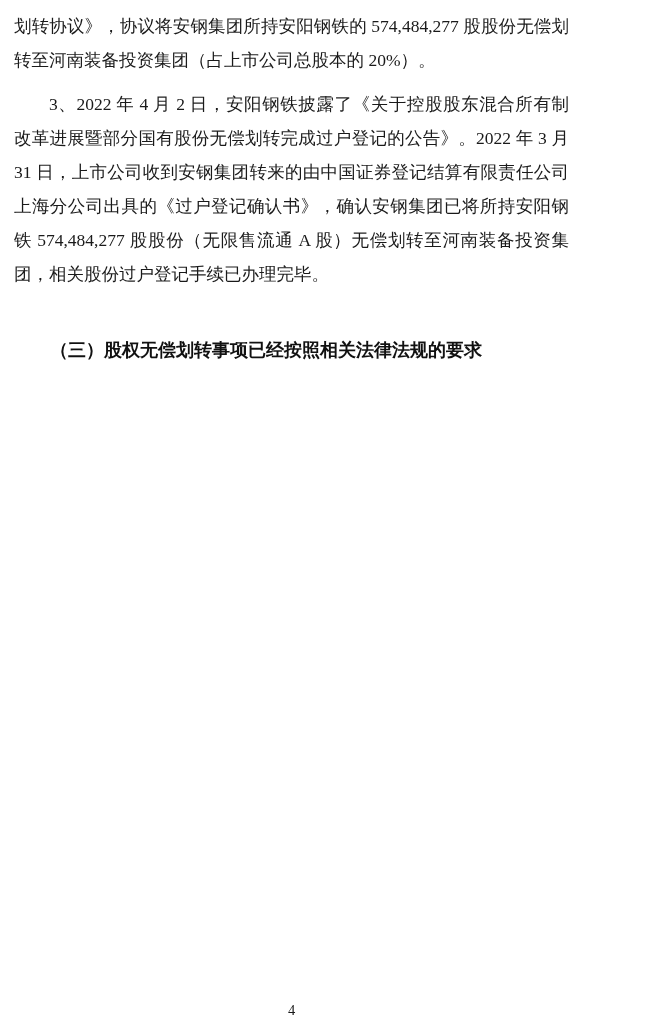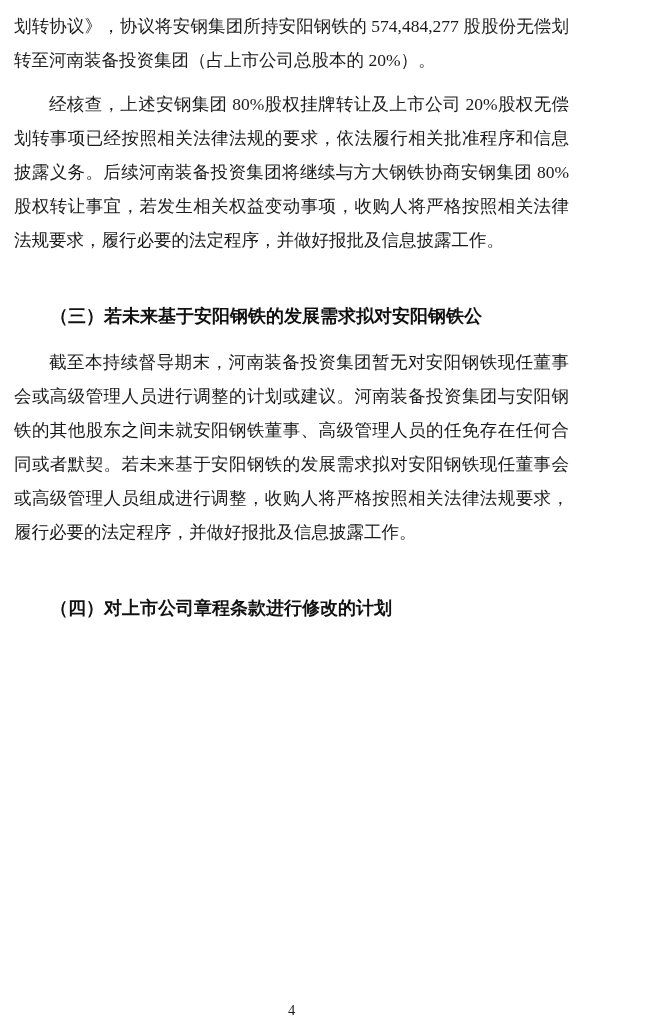--- a/index.html
+++ b/index.html
@@ -49,25 +49,23 @@
   }
 </style>
 </head>
 <body>
 
 <div class="page">
 
   <p class="para continuation">划转协议》，协议将安钢集团所持安阳钢铁的 574,484,277 股股份无偿划转至河南装备投资集团（占上市公司总股本的 20%）。</p>
 
 
+  <p class="para">3、2022 年 4 月 2 日，安阳钢铁披露了《关于控股股东混合所有制改革进展暨部分国有股份无偿划转完成过户登记的公告》。2022 年 3 月 31 日，上市公司收到安钢集团转来的由中国证券登记结算有限责任公司上海分公司出具的《过户登记确认书》，确认安钢集团已将所持安阳钢铁 574,484,277 股股份（无限售流通 A 股）无偿划转至河南装备投资集团，相关股份过户登记手续已办理完毕。</p>
 
-  <p class="para">经核查，上述安钢集团 80%股权挂牌转让及上市公司 20%股权无偿划转事项已经按照相关法律法规的要求，依法履行相关批准程序和信息披露义务。后续河南装备投资集团将继续与方大钢铁协商安钢集团 80%股权转让事宜，若发生相关权益变动事项，收购人将严格按照相关法律法规要求，履行必要的法定程序，并做好报批及信息披露工作。</p>
 
-  <h3 class="heading">（三）若未来基于安阳钢铁的发展需求拟对安阳钢铁公</h3>
+  <h3 class="heading">（三）股权无偿划转事项已经按照相关法律法规的要求</h3>
 
-  <p class="para">截至本持续督导期末，河南装备投资集团暂无对安阳钢铁现任董事会或高级管理人员进行调整的计划或建议。河南装备投资集团与安阳钢铁的其他股东之间未就安阳钢铁董事、高级管理人员的任免存在任何合同或者默契。若未来基于安阳钢铁的发展需求拟对安阳钢铁现任董事会或高级管理人员组成进行调整，收购人将严格按照相关法律法规要求，履行必要的法定程序，并做好报批及信息披露工作。</p>
 
-  <h3 class="heading">（四）对上市公司章程条款进行修改的计划</h3>
 
 
   <div class="page-number">4</div>
 
 </div>
 
 </body></html>

